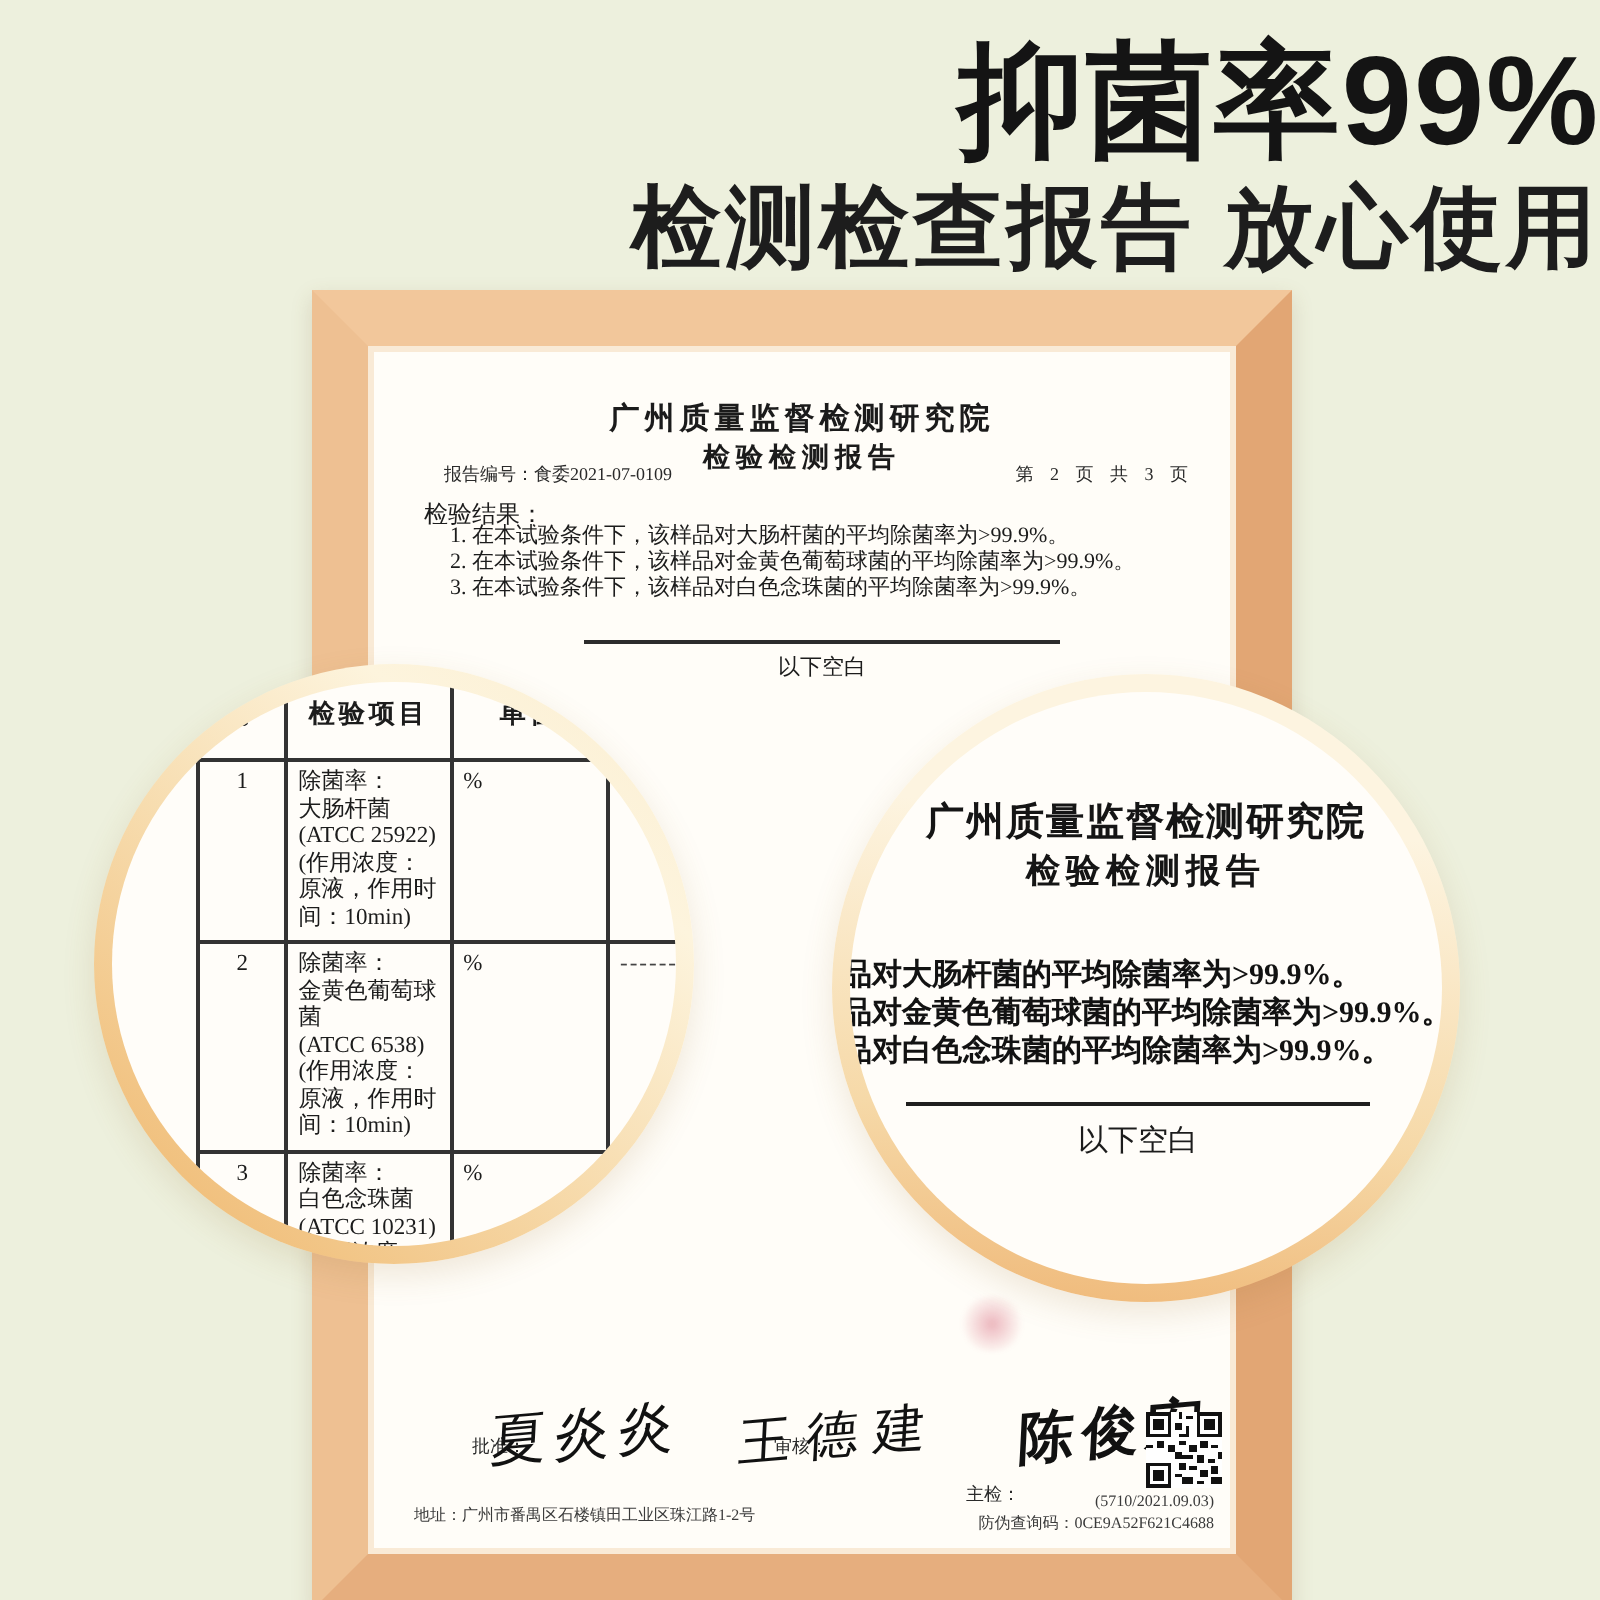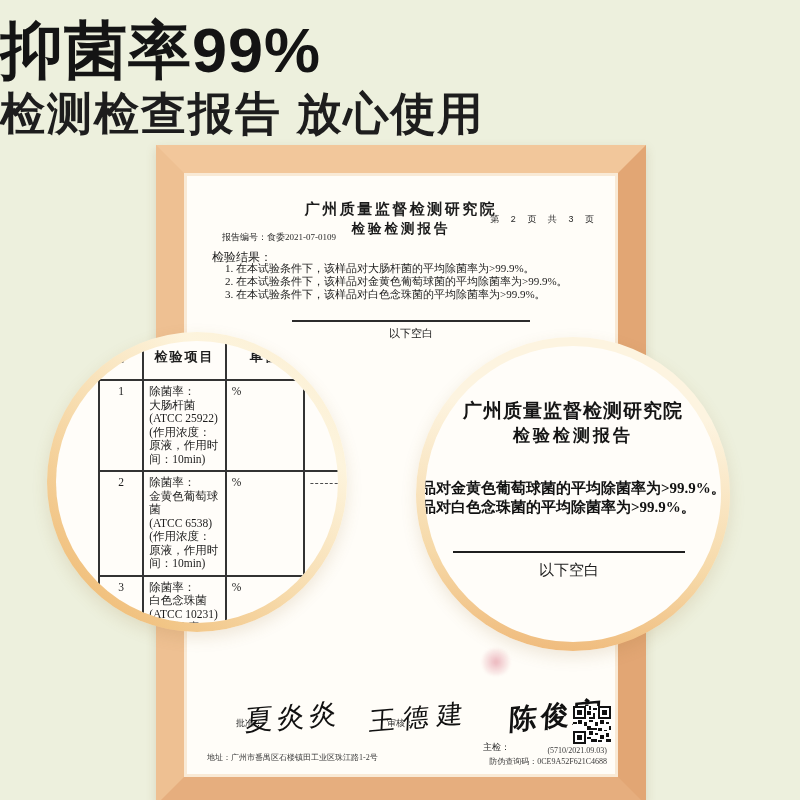--- a/index.html
+++ b/index.html
@@ -1,37 +1,37 @@
 <!DOCTYPE html>
 <html><head>
 <meta charset="utf-8">
 <style>
   html,body{margin:0;padding:0;}
   body{width:800px;height:800px;overflow:hidden;background:#edf0dd;font-family:"Liberation Sans",sans-serif;}
   .stage{position:relative;width:800px;height:800px;overflow:hidden;background:#edf0dd;}
 
   
-  .headline-title{position:absolute;top:8px;left:0;width:100%;text-align:left;
+  .headline-title{position:absolute;top:8px;left:0;width:100%;text-align:right;
     font-size:63px;font-weight:900;color:#141414;letter-spacing:1px;}
-  .headline-sub{position:absolute;top:84px;left:0;width:100%;text-align:left;
+  .headline-sub{position:absolute;top:84px;left:0;width:100%;text-align:right;
     font-size:45px;font-weight:650;color:#1d1d1d;letter-spacing:2px;}
 
   
   .frame{position:absolute;left:156px;top:145px;width:490px;height:660px;box-sizing:border-box;
     border:28px solid;border-color:#f2c79b #e2a674 #e6ae7e #eec092;
     box-shadow:inset 0 0 0 3px #f9ead6, 0 4px 10px rgba(120,90,50,.18);
     background:#fffdf8;}
   .paper{position:absolute;inset:3px;background:#fffdf8;font-family:"Liberation Serif",serif;color:#222;}
 
   .doc-org{position:absolute;top:24px;left:0;width:100%;text-align:center;
     font-size:15px;font-weight:bold;letter-spacing:2.5px;color:#1b1b1b;}
   .doc-title{position:absolute;top:44px;left:0;width:100%;text-align:center;
     font-size:13.5px;font-weight:bold;letter-spacing:3px;color:#1b1b1b;}
   .doc-no{position:absolute;top:55px;left:35px;font-size:9px;color:#2a2a2a;font-family:Liberation Serif, serif;}
-  .doc-page{position:absolute;top:37px;right:18px;font-size:9px;color:#2a2a2a;letter-spacing:3px;font-family:Liberation Mono, monospace;}
+  .doc-page{position:absolute;top:55px;right:18px;font-size:9px;color:#2a2a2a;letter-spacing:3px;}
   .doc-results-h{position:absolute;top:73px;left:25px;font-size:12px;color:#1c1c1c;}
   .doc-results{position:absolute;top:86px;left:38px;font-size:11px;line-height:13px;color:#1c1c1c;}
   .pre{white-space:pre-line;}
   .doc-hr{position:absolute;top:144px;left:105px;width:238px;border-top:2px solid #2c2c2c;}
   .doc-blank{position:absolute;top:150px;left:105px;width:238px;text-align:center;font-size:11px;color:#1c1c1c;}
   .smudge{position:absolute;top:472px;left:292px;width:34px;height:28px;border-radius:50%;
     background:radial-gradient(circle,rgba(205,70,95,.38),rgba(205,70,95,0) 70%);filter:blur(1px);}
 
   .sig-label{position:absolute;font-size:9px;color:#2a2a2a;}
   .sig{position:absolute;font-family:"DejaVu Serif",serif;color:#111;
@@ -203,20 +203,21 @@
       </tbody>
         </table>
     </div>
   </div>
 
   <div class="circle circle-right">
     <div class="circle-inner">
       <div class="mag-org">广州质量监督检测研究院</div>
       <div class="mag-title">检验检测报告</div>
       <div class="mag-lines">
+        <div>品对大肠杆菌的平均除菌率为&gt;99.9%。</div>
         <div>品对金黄色葡萄球菌的平均除菌率为&gt;99.9%。</div>
         <div>品对白色念珠菌的平均除菌率为&gt;99.9%。</div>
       </div>
       <div class="mag-hr"></div>
       <div class="mag-blank">以下空白</div>
     </div>
   </div>
 
 </div>
 

